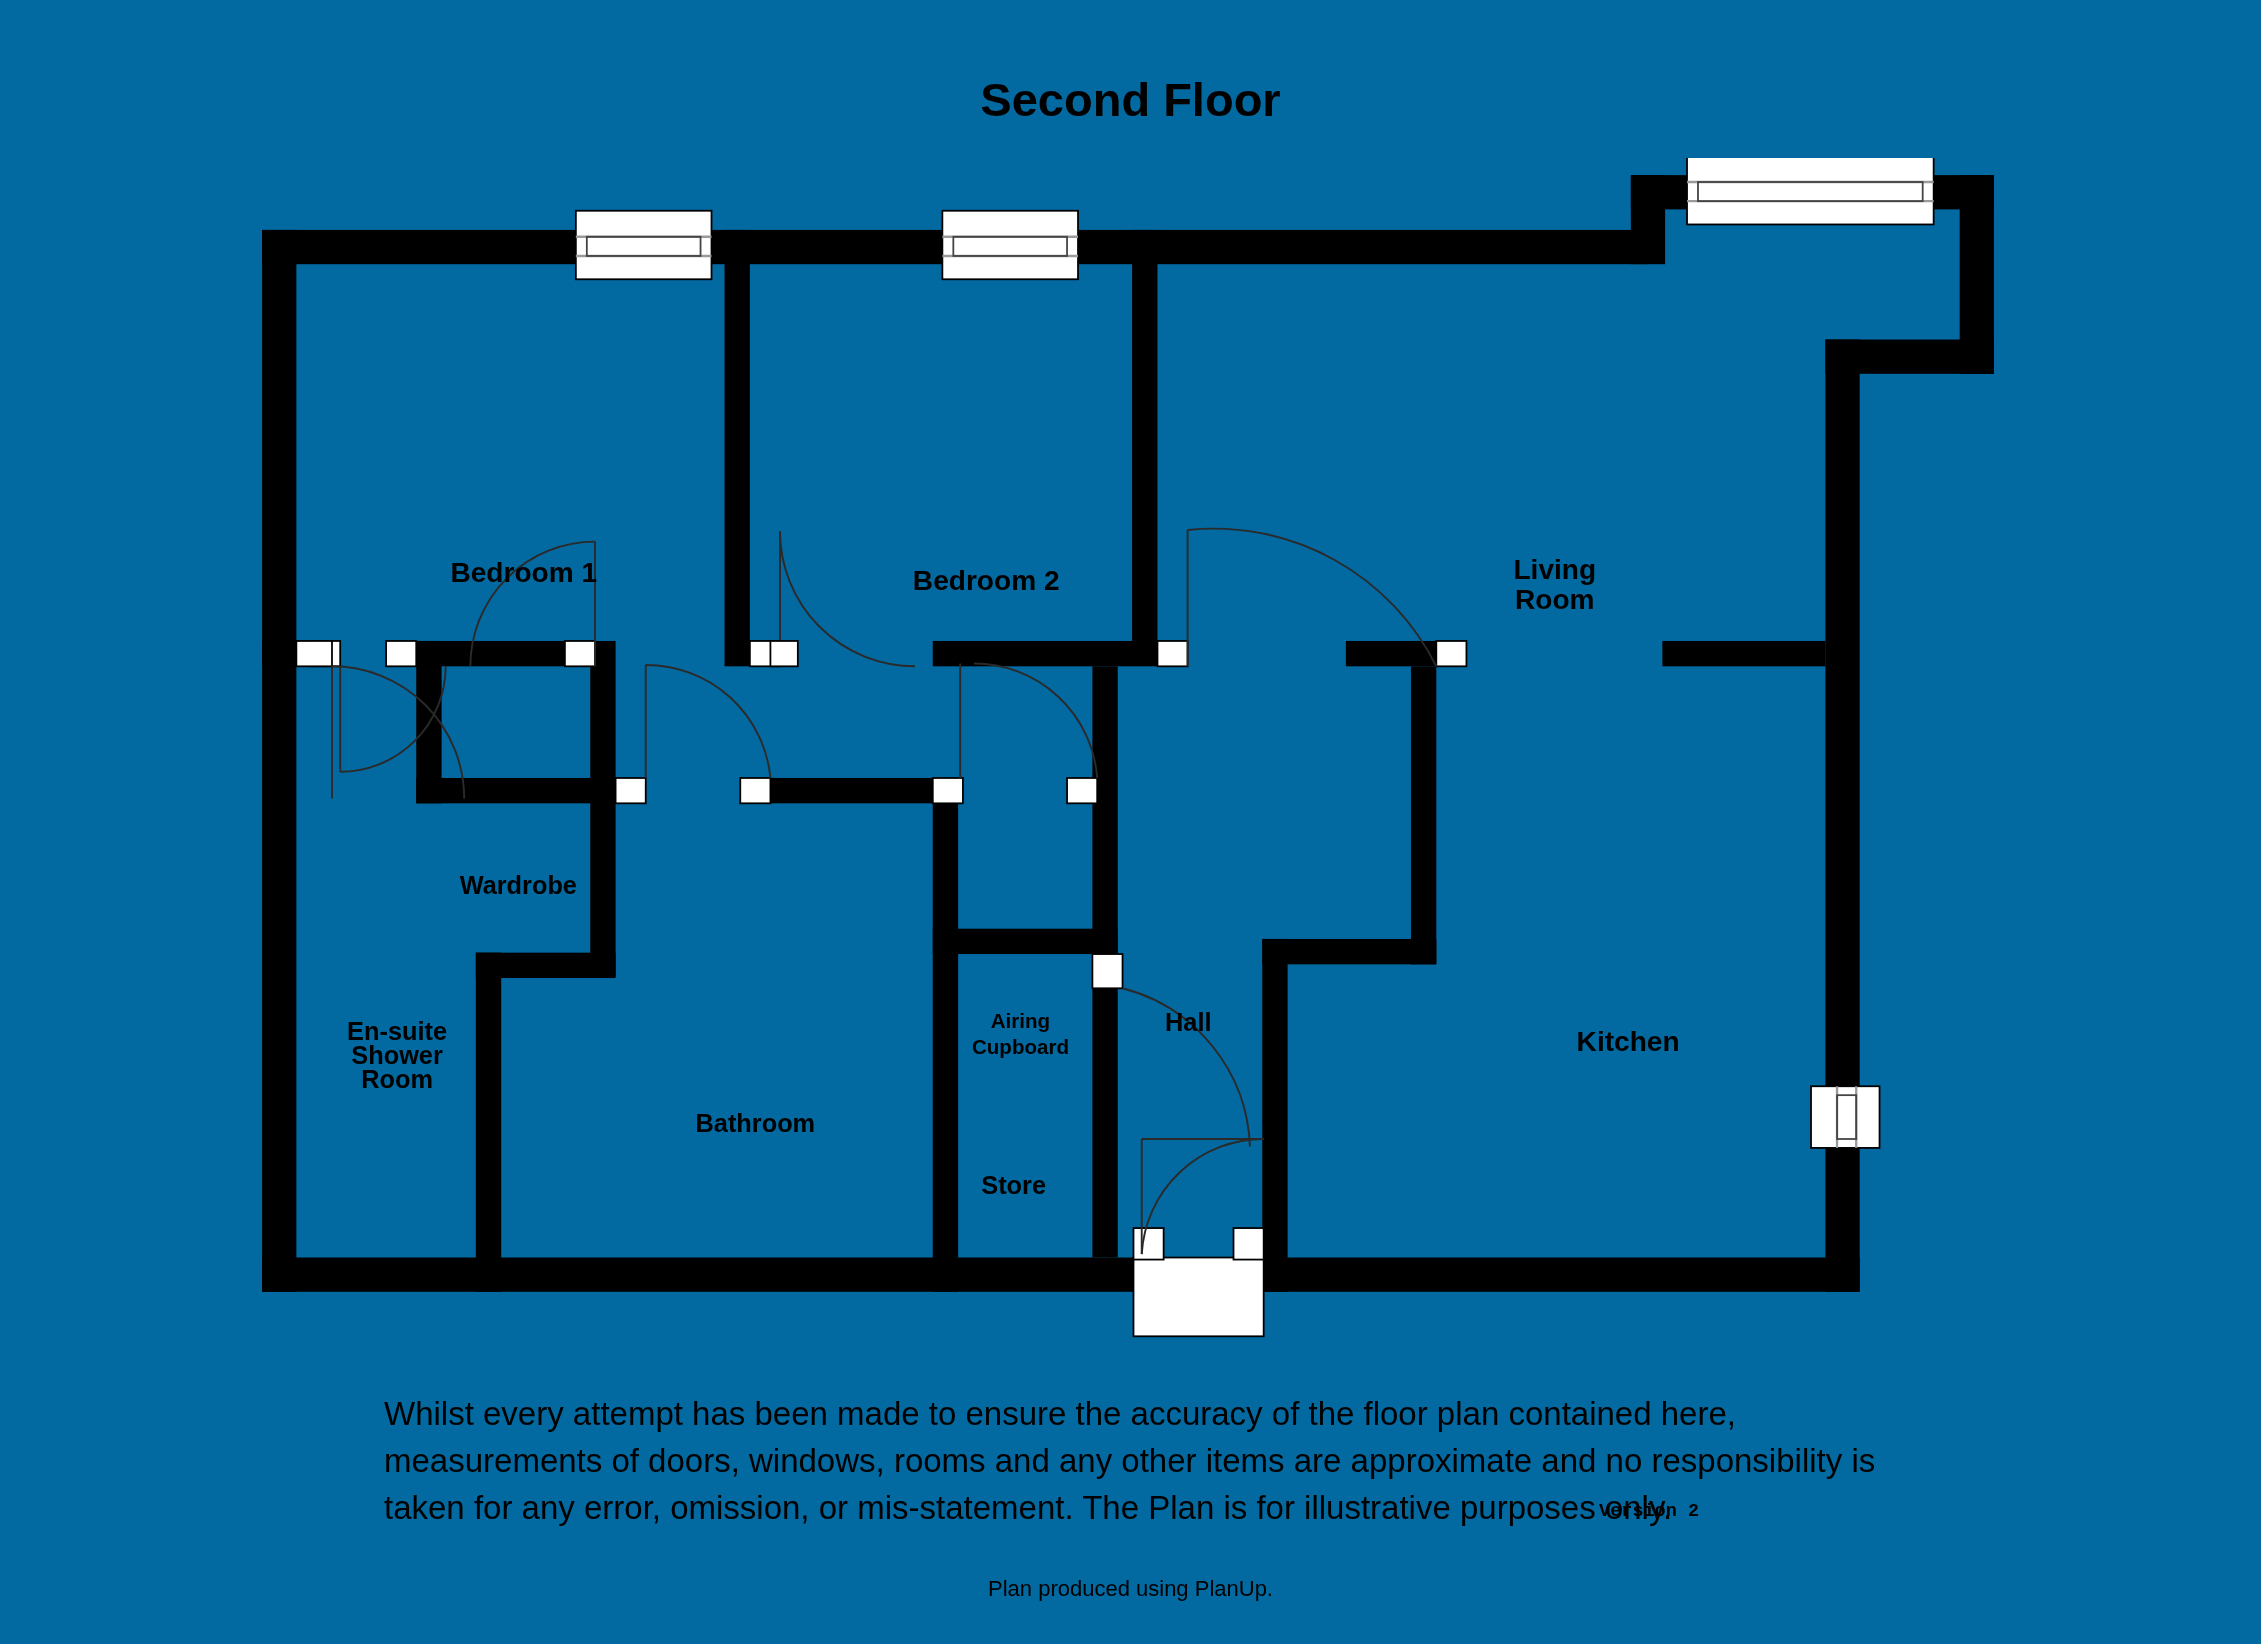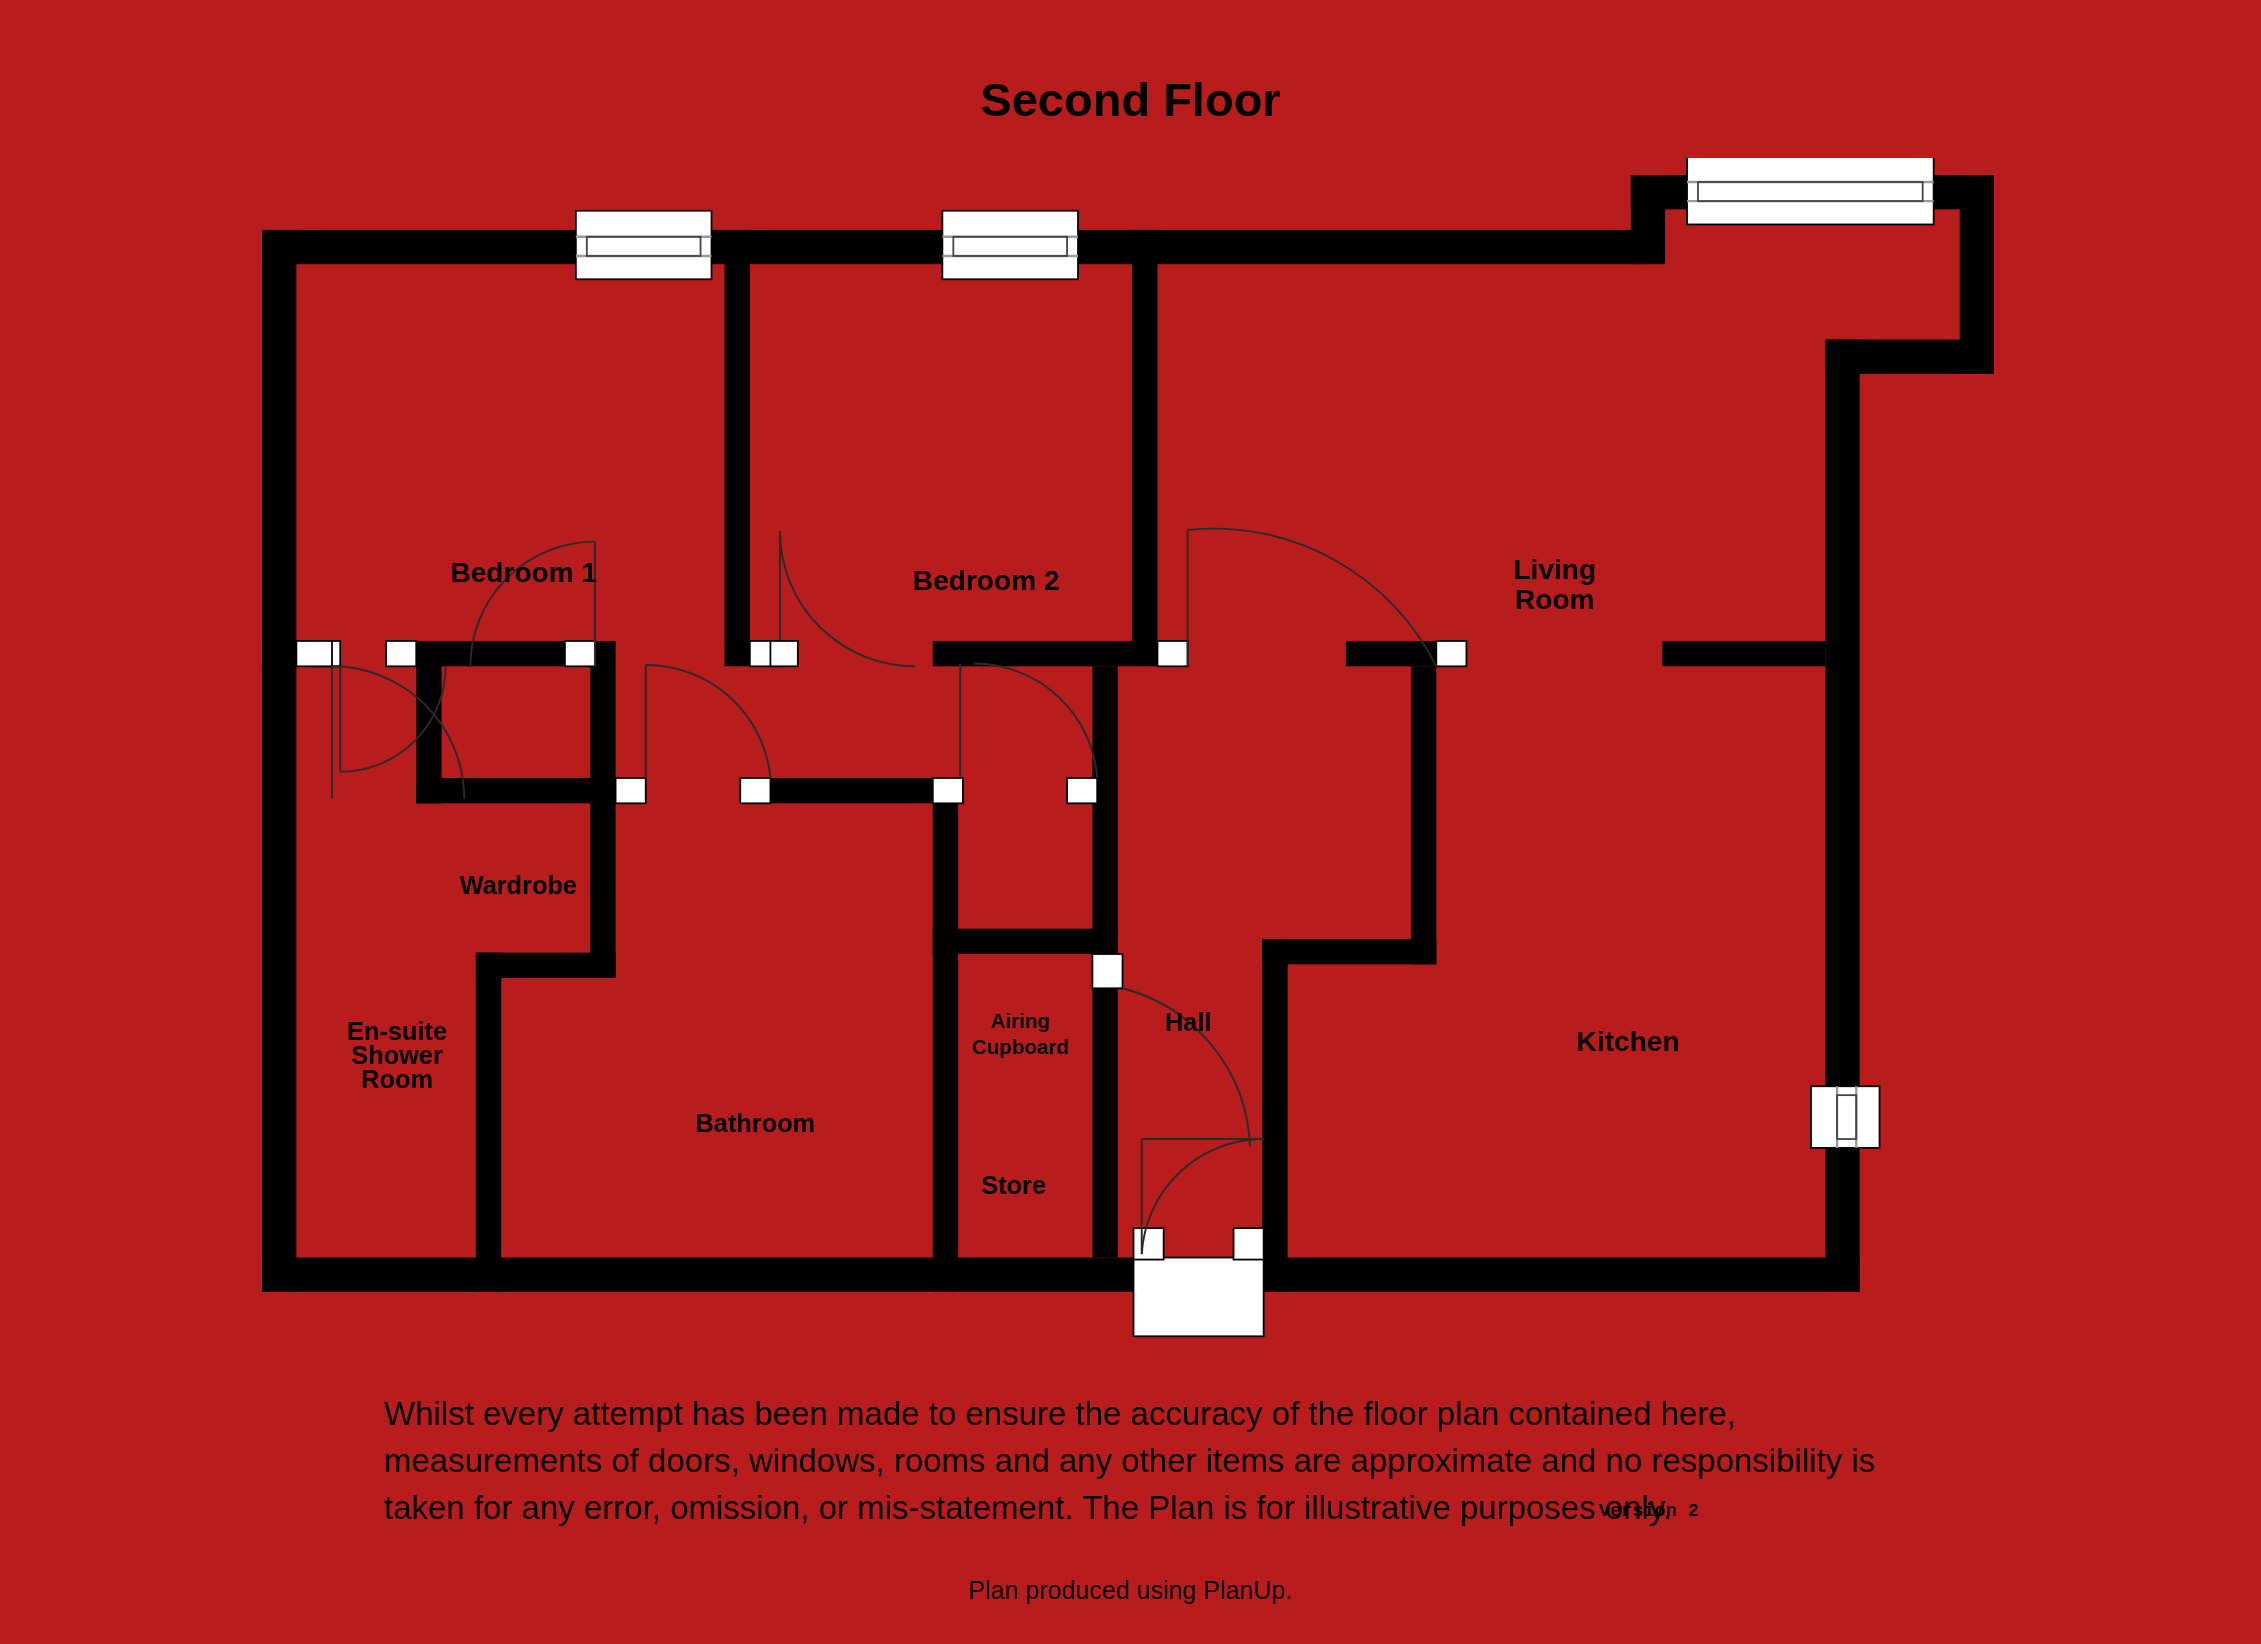--- a/index.html
+++ b/index.html
@@ -13,21 +13,21 @@
     font-family: "Liberation Sans", sans-serif;
     color: #000000;
     position: relative;
     overflow: hidden;
   }
   #page {
     position: absolute;
     left: 0; top: 0;
     width: 2261px;
     height: 1645px;
-    background: #b91c1c;
+    background: #0369a1;
   }
   .title {
     position: absolute;
     left: 0;
     top: 72px;
     width: 2261px;
     text-align: center;
     font-size: 47px;
     font-weight: bold;
     letter-spacing: 0px;
@@ -79,21 +79,21 @@
     font-size: 18.5px;
     font-weight: bold;
     font-family: Liberation Mono, monospace;
   }
   .footer {
     position: absolute;
     left: 0;
     top: 1576px;
     width: 2261px;
     text-align: center;
-    font-size: 25px;
+    font-size: 22px;
   }
 </style>
 </head>
 <body>
 
 <div id="page">
 
   <div class="title">Second Floor</div>
 
   <div id="planwrap">

